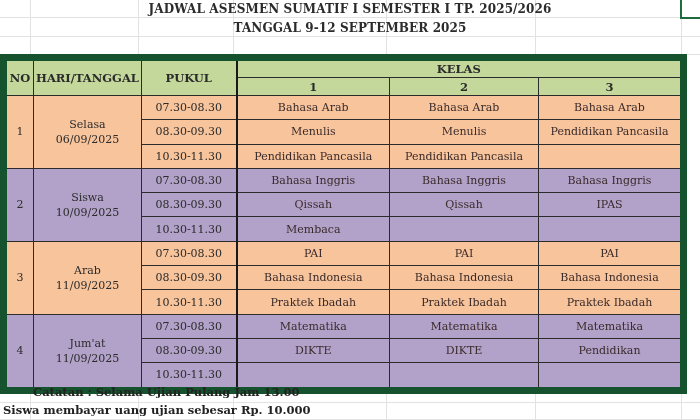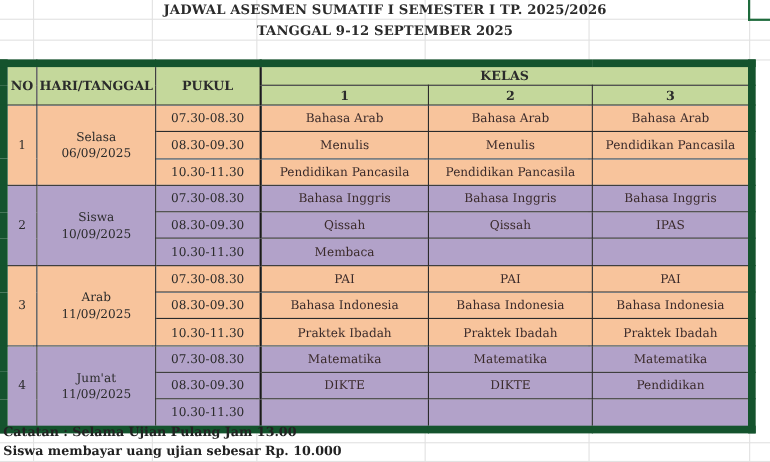--- a/index.html
+++ b/index.html
@@ -38,21 +38,21 @@
   tr.g-orange td { background: #f8c49c; }
   tr.g-purple td { background: #b2a2c9; }
   td.kelas-cell { color: #3a2a2a; }
   .thick-left { border-left: 2px solid #1a1a1a !important; margin-left: 12px; }
   .thick-top td { border-top: 1.5px solid #3a3a3a; }
   .daycell { line-height: 15px; }
 
   .note {
     position: absolute; left: 3px; font-weight: bold; font-size: 11.5px; color: #222;
   }
-  .note.n1 { top: 385px; }
+  .note.n1 { top: 385px; margin-left: 30px; }
   .note.n2 { top: 403px; }
 </style>
 </head>
 <body>
 
 <div class="gridlines">
   <div class="gl-h" style="top:17px"></div>
   <div class="gl-h" style="top:36px"></div>
   <div class="gl-h" style="top:54px"></div>
   <div class="gl-h" style="top:402px"></div>

